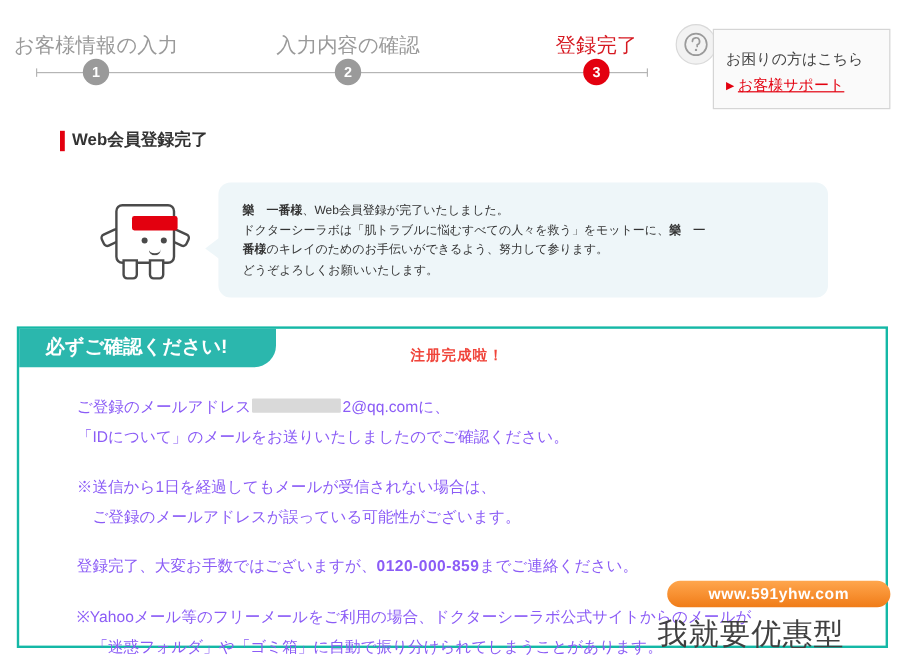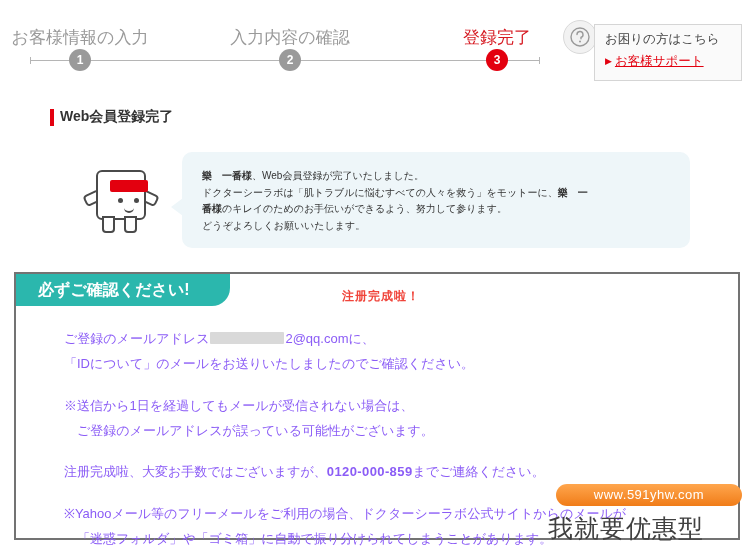--- a/index.html
+++ b/index.html
@@ -79,21 +79,21 @@
   }
 
   
   .support-box {
     position: absolute;
     left: 594px;
     top: 24px;
     width: 148px;
     border: 1px solid #d5d5d5;
     background: #fafafa;
-    padding: 6px 10px 10px 10px;
+    padding: 16px 10px 10px 10px;
     box-sizing: border-box;
   }
   .support-title {
     font-size: 12.5px;
     color: #444444;
     margin-bottom: 5px;
   }
   .support-link {
     font-size: 12.5px;
     color: #e3000f;
@@ -237,21 +237,21 @@
   }
   .balloon b { font-weight: bold; }
 
   
   .confirm-box {
     position: absolute;
     left: 14px;
     top: 272px;
     width: 726px;
     height: 268px;
-    border: 2px solid #737373;
+    border: 2px solid #14b8a6;
     box-sizing: border-box;
     background: #ffffff;
   }
   .confirm-tab {
     position: absolute;
     left: 0;
     top: 0;
     height: 32px;
     padding: 0 40px 0 22px;
     background: #2bb7ad;
@@ -298,21 +298,21 @@
   .wm-url {
     position: absolute;
     left: 556px;
     top: 484px;
     width: 186px;
     height: 22px;
     border-radius: 11px;
     background: linear-gradient(#ffa64d, #f07c18);
     color: #ffffff;
     font-size: 13px;
-    font-weight: normal;
+    font-weight: bold;
     line-height: 22px;
     text-align: center;
     letter-spacing: 0.5px;
   }
   .wm-text {
     position: absolute;
     left: 548px;
     top: 512px;
     font-size: 25px;
     font-weight: normal;
@@ -384,21 +384,21 @@
   <div class="confirm-body">
     <div class="confirm-line">
       <span>ご登録のメールアドレス</span><span class="masked"></span><span>2@qq.com</span><span>に、</span>
     </div>
     <div class="confirm-line">「IDについて」のメールをお送りいたしましたのでご確認ください。</div>
     <div class="spacer"></div>
     <div class="confirm-line">※送信から1日を経過してもメールが受信されない場合は、</div>
     <div class="confirm-line indent">ご登録のメールアドレスが誤っている可能性がございます。</div>
     <div class="spacer"></div>
     <div class="confirm-line">
-      <span>注册完成啦、大変お手数ではございますが、</span><span class="phone">0120-000-859</span><span>までご連絡ください。</span>
+      <span>登録完了、大変お手数ではございますが、</span><span class="phone">0120-000-859</span><span>までご連絡ください。</span>
     </div>
     <div class="spacer"></div>
     <div class="confirm-line">※Yahooメール等のフリーメールをご利用の場合、ドクターシーラボ公式サイトからのメールが</div>
     <div class="confirm-line indent">「迷惑フォルダ」や「ゴミ箱」に自動で振り分けられてしまうことがあります。</div>
   </div>
 </div>
 
 <div class="wm-url">www.591yhw.com</div>
 <div class="wm-text">我就要优惠型</div>
 

